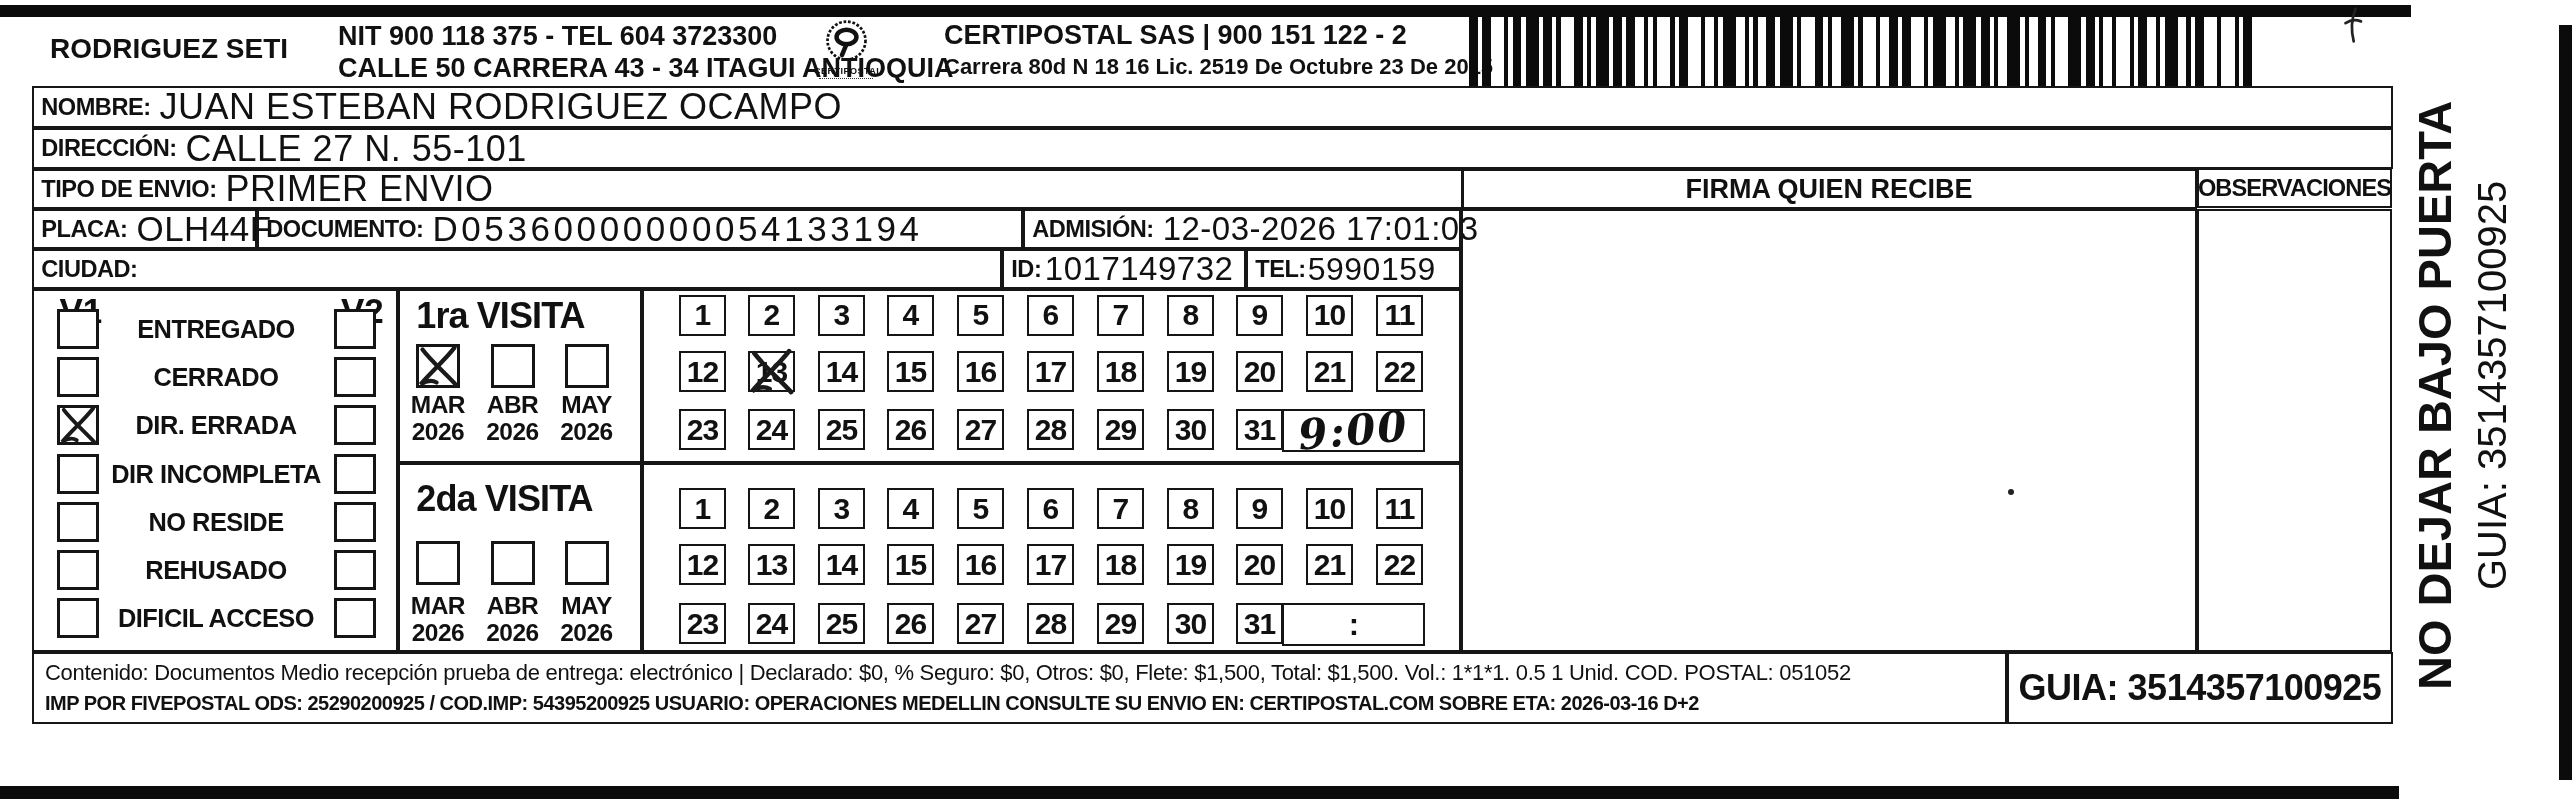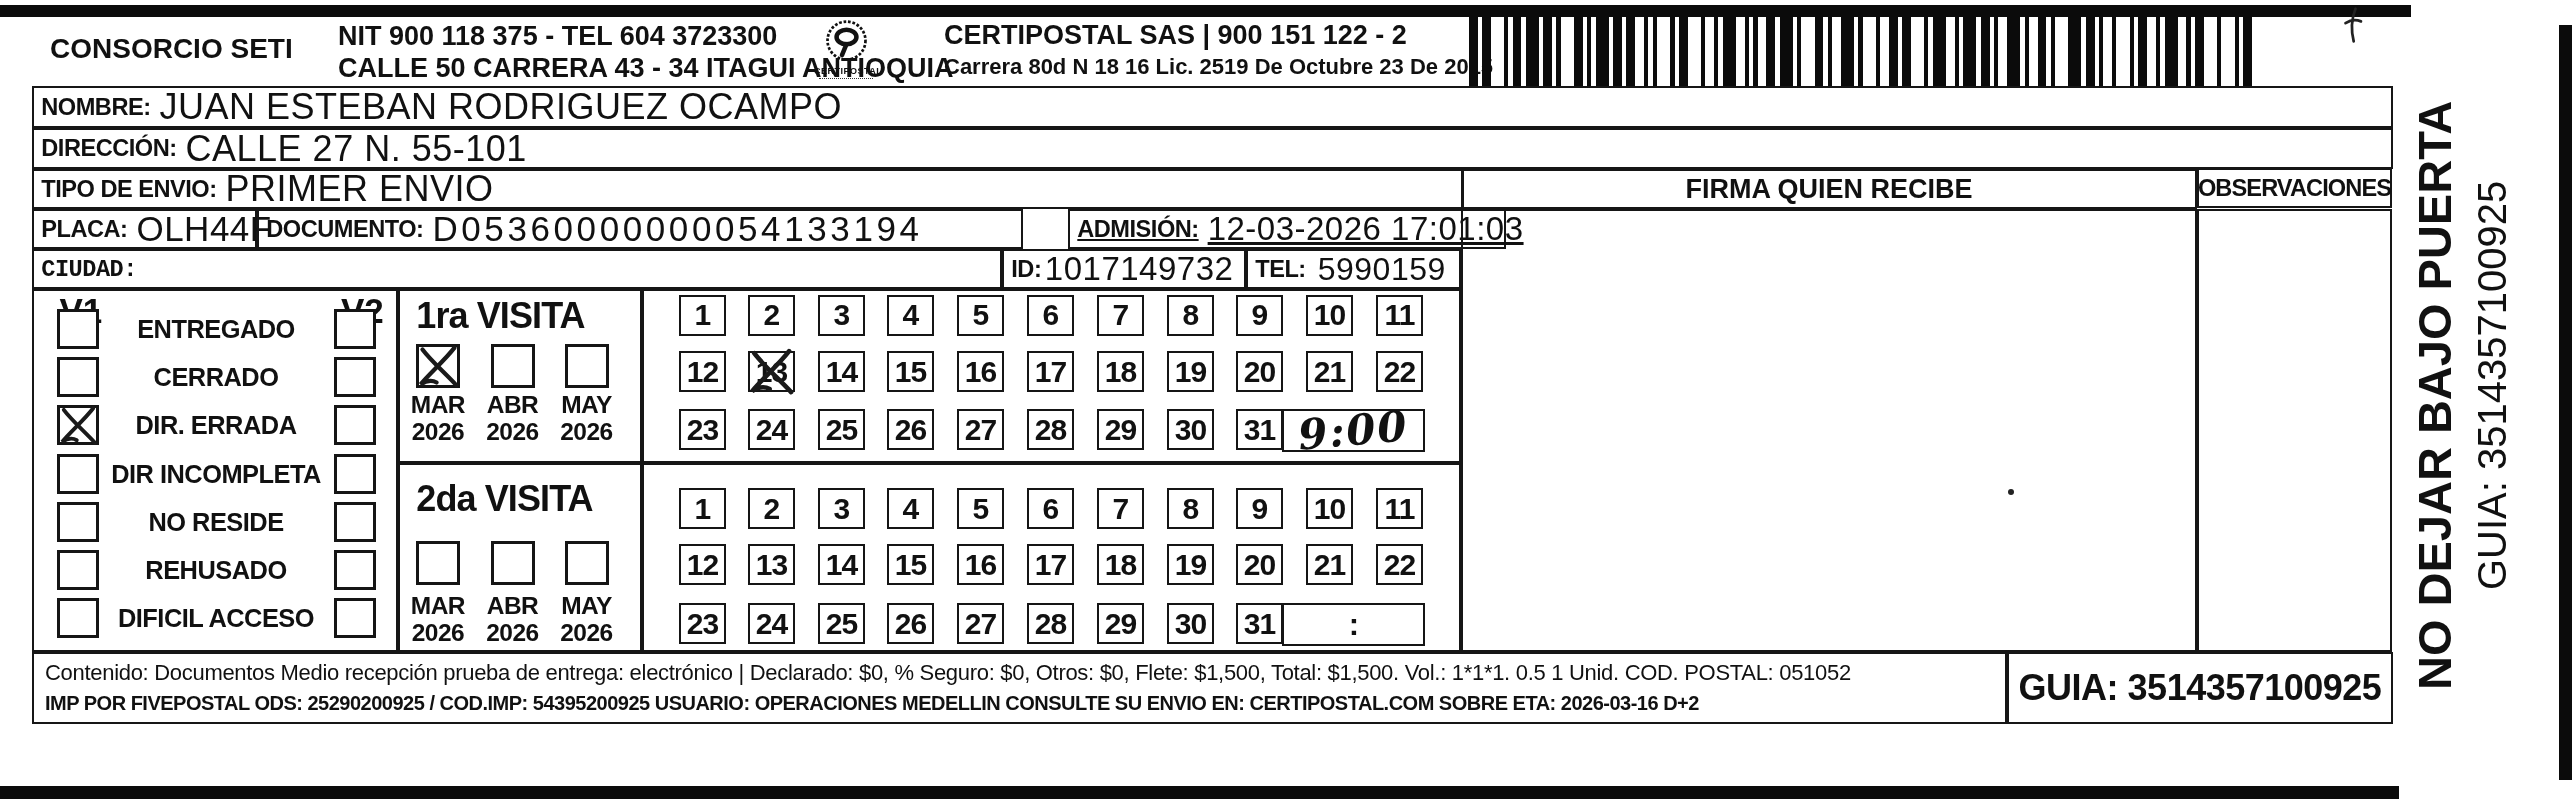--- a/index.html
+++ b/index.html
@@ -32,21 +32,21 @@
 </style>
 </head>
 <body>
 
 <div id="page">
 
   <div class="bar" style="left:0;top:4.5px;width:2411px;height:12.7px;"></div>
   <div class="bar" style="left:0;top:786px;width:2399px;height:12.7px;"></div>
   <div class="bar" style="left:2559px;top:25.4px;width:12.7px;height:755px;"></div>
 
-  <div class="hdtxt" style="left:50px;top:33px;font-size:28px;">CONSORCIO SETI</div>
+  <div class="hdtxt" style="left:50px;top:33px;font-size:28px;">RODRIGUEZ SETI</div>
   <div class="hdtxt" style="left:338px;top:21px;font-size:27px;">NIT 900 118 375 - TEL 604 3723300</div>
   <div class="hdtxt" style="left:338px;top:53px;font-size:27px;">CALLE 50 CARRERA 43 - 34 ITAGUI ANTIOQUIA</div>
 
   <div class="abs" style="left:814px;top:18px;width:64px;text-align:center;">
     <svg width="49" height="47" viewBox="0 0 54 52" style="margin:0 auto;">
       <circle cx="27" cy="25" r="21" fill="none" stroke="#111" stroke-width="3" stroke-dasharray="3 2"></circle>
       <ellipse cx="27" cy="21" rx="11" ry="8" fill="none" stroke="#111" stroke-width="5"></ellipse>
       <path d="M27 29 L22 41" stroke="#111" stroke-width="5" fill="none" stroke-linecap="round"></path>
     </svg>
     <div style="font-size:9px;font-weight:700;letter-spacing:0.5px;margin-top:0.9px;">CERTIPOSTAL</div>
@@ -138,33 +138,33 @@
   </div>
 
   <div class="cell" style="left:32px;top:209px;width:225px;height:40px;">
     <span class="lbl">PLACA:</span>
     <span class="val">OLH44F</span>
   </div>
   <div class="cell" style="left:257px;top:209px;width:766px;height:40px;">
     <span class="lbl">DOCUMENTO:</span>
     <span class="val" style="letter-spacing:3.6px;">D05360000000054133194</span>
   </div>
-  <div class="cell" style="left:1068px;top:209px;width:438px;height:40px;text-decoration:underline;">
+  <div class="cell" style="left:1023px;top:209px;width:438px;height:40px;">
     <span class="lbl">ADMISIÓN:</span>
     <span class="val" style="font-size:33px;">12-03-2026 17:01:03</span>
   </div>
 
-  <div class="cell" style="left:32px;top:249px;width:970px;height:40px;font-family:Liberation Mono, monospace;">
+  <div class="cell" style="left:32px;top:249px;width:970px;height:40px;">
     <span class="lbl">CIUDAD:</span>
   </div>
   <div class="cell" style="left:1002px;top:249px;width:244px;height:40px;gap:3.6px;">
     <span class="lbl">ID:</span>
     <span class="val" style="font-size:33px;">1017149732</span>
   </div>
-  <div class="cell" style="left:1246px;top:249px;width:215px;height:40px;gap:12px;">
+  <div class="cell" style="left:1246px;top:249px;width:215px;height:40px;gap:2px;">
     <span class="lbl">TEL:</span>
     <span class="val" style="font-size:32px;">5990159</span>
   </div>
 
   <div class="cell" id="status-cell" style="left:32px;top:289px;width:366px;height:363px;padding:0;display:block;">
     <div class="abs" style="left:25.4px;top:0px;font-weight:700;font-size:35px;">V1</div>
     <div class="abs" style="left:307px;top:0px;font-weight:700;font-size:35px;">V2</div>
     <div id="status-rows">
         <div class="cb" style="left: 23px; top: 18px; width: 42px; height: 40px;"></div>
         <div class="statuslabel" style="left: 73px; top: 18px; width: 218px; height: 40px;">ENTREGADO</div>

